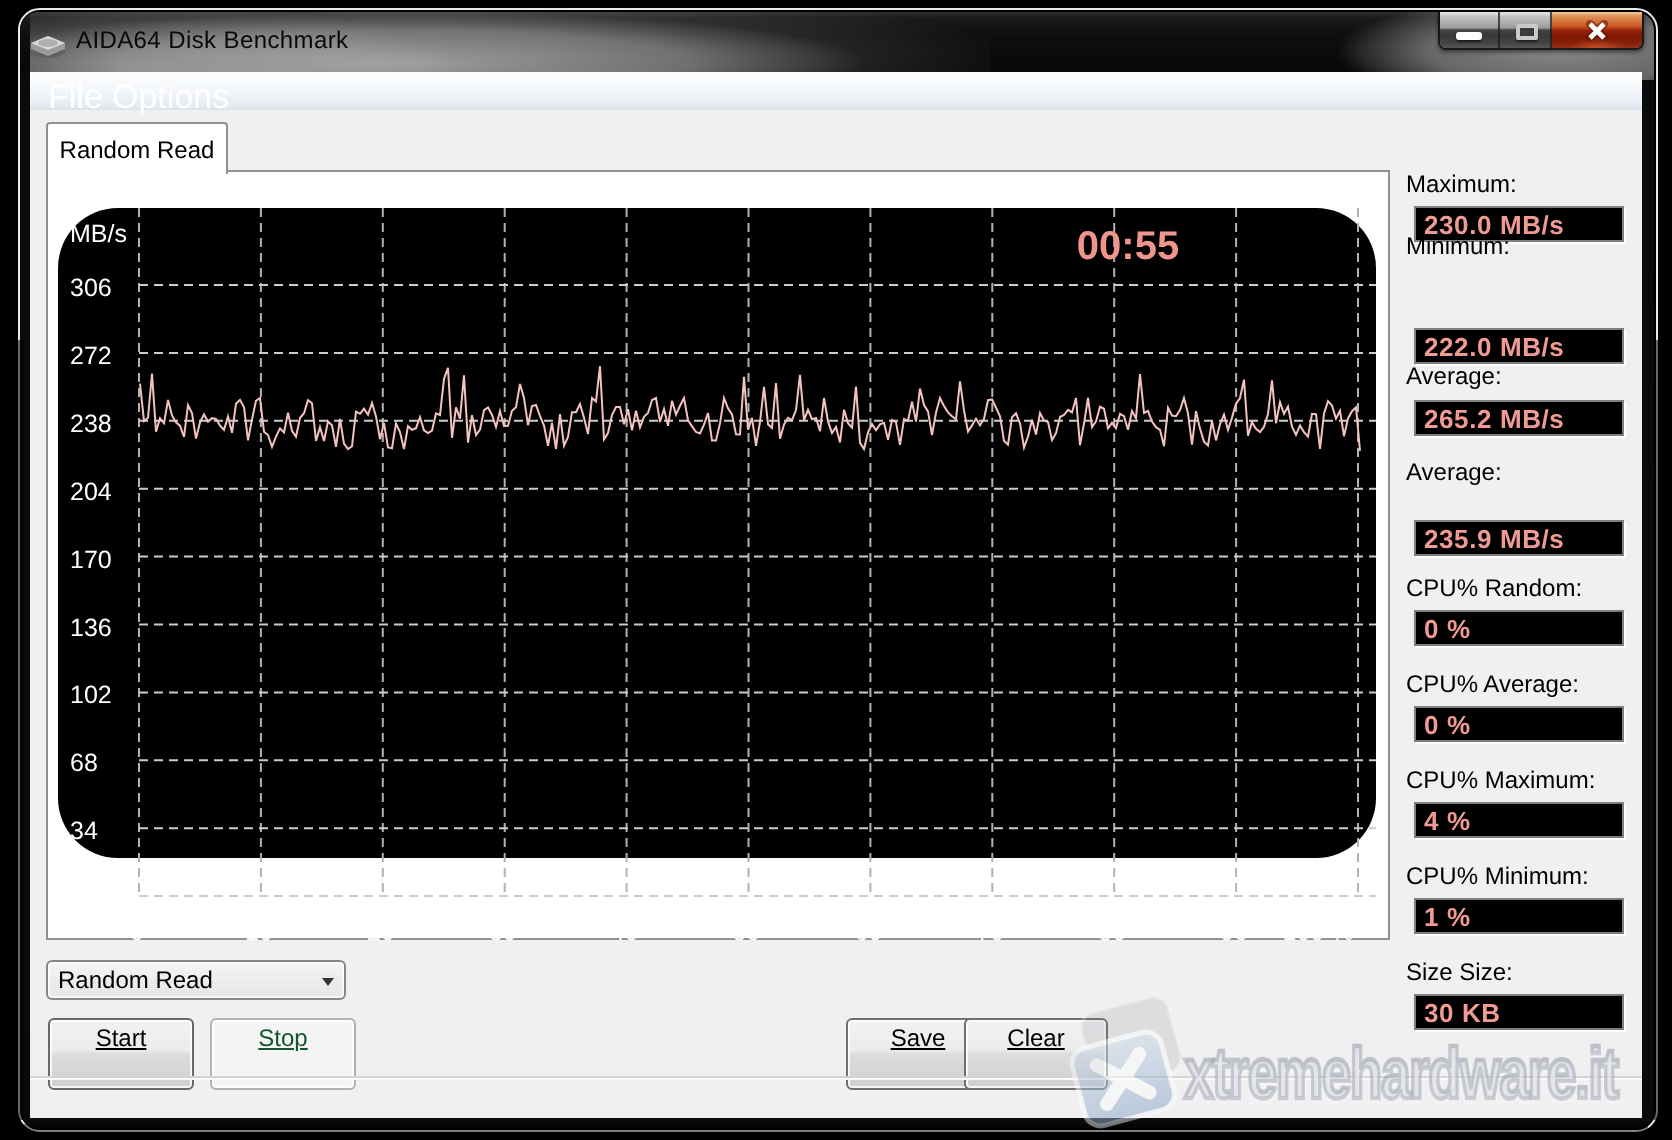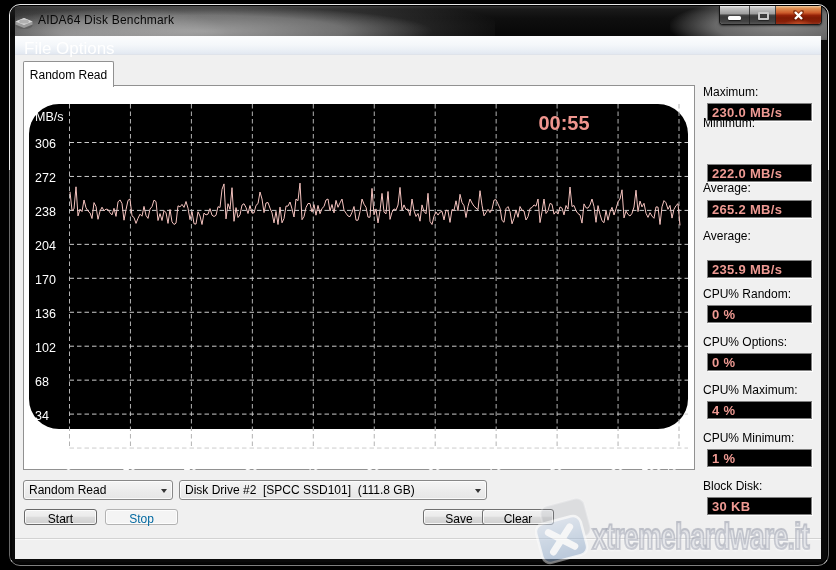--- a/index.html
+++ b/index.html
@@ -48,25 +48,25 @@
 .rlab { position:absolute; left:703px; height:16px; line-height:16px; font-size:12px; color:#000; }
 .rbox { position:absolute; left:707px; width:105px; height:18px; background:#000;
   border:1px solid #7f7f7f; box-shadow:1px 1px 0 rgba(255,255,255,.9); }
 .rbox span { position:absolute; left:4px; top:1px; font-size:13px; font-weight:bold; color:#ef9a93; letter-spacing:.3px; }
 
 .combo { position:absolute; top:480px; height:20px; background:linear-gradient(180deg,#f5f5f5 0,#ececec 55%,#e6e6e6 100%); border:1px solid #888; border-radius:3px;
   font-size:12px; color:#000; line-height:18px; padding-left:5px; box-shadow:inset 0 0 0 1px rgba(255,255,255,.75); }
 .combo:after { content:""; position:absolute; right:5px; top:7.5px; width:0; height:0;
   border-left:3.5px solid transparent; border-right:3.5px solid transparent; border-top:4.5px solid #333; }
 
-.btn { position:absolute; top:509px; height:16px; border:1px solid #707070; border-radius:3px;
+.btn { position:absolute; top:509px; height:36px; border:1px solid #707070; border-radius:3px;
   background:linear-gradient(180deg,#f2f2f2 0,#ebebeb 45%,#dddddd 50%,#cfcfcf 100%);
   box-shadow:inset 0 0 0 1px rgba(255,255,255,.8);
-  font-size:12px; color:#000; text-align:center; line-height:18px; }
-#bstop { border-color:#b2b2b2; color:#0369a1; background:#f4f4f4; }
+  font-size:12px; color:#000; text-align:center; line-height:18px;text-decoration:underline; }
+#bstop { border-color:#b2b2b2; color:#14532d; background:#f4f4f4; }
 #divider { position:absolute; left:15px; top:538px; width:806px; height:1px; background:#d2d2d2; box-shadow:0 1px 0 #fafafa; }
 
 #wm { position:absolute; left:0; top:0; width:836px; height:570px; pointer-events:none; }
 #wmtext { position:absolute; left:592px; top:516px; font-size:36px; font-weight:bold; letter-spacing:-1px;
   transform:scaleX(.74); transform-origin:left top; color:rgba(205,209,218,.30);
   -webkit-text-stroke:2.2px rgba(150,156,170,.45);
   text-shadow:0 2px 3px rgba(255,255,255,.65), 0 -1px 1px rgba(120,125,140,.18); }
 </style></head><body>
 <div id="win">
   <div id="outline"></div>
@@ -168,38 +168,37 @@
       <span>265.2 MB/s</span>
     </div>
     <div class="rlab" style="top:228px">Average:</div>
     <div class="rbox" style="top:260px">
       <span>235.9 MB/s</span>
     </div>
     <div class="rlab" style="top:286px">CPU% Random:</div>
     <div class="rbox" style="top:305px">
       <span>0 %</span>
     </div>
-    <div class="rlab" style="top:334px">CPU% Options:</div>
+    <div class="rlab" style="top:334px">CPU% Average:</div>
     <div class="rbox" style="top:353px">
       <span>0 %</span>
     </div>
     <div class="rlab" style="top:382px">CPU% Maximum:</div>
     <div class="rbox" style="top:401px">
       <span>4 %</span>
     </div>
     <div class="rlab" style="top:430px">CPU% Minimum:</div>
     <div class="rbox" style="top:449px">
       <span>1 %</span>
     </div>
-    <div class="rlab" style="top:478px">Block Disk:</div>
+    <div class="rlab" style="top:478px">Size Size:</div>
     <div class="rbox" style="top:497px">
       <span>30 KB</span>
     </div>
   <div class="combo" style="left:23px;width:150px">Random Read</div>
-  <div class="combo" style="left:179px;width:308px">Disk Drive #2&nbsp; [SPCC SSD101]&nbsp; (111.8 GB)</div>
   <div class="btn" style="left:24px;width:73px;border-color:#696969">Start</div>
   <div class="btn" id="bstop" style="left:105px;width:73px">Stop</div>
   <div class="btn" style="left:423px;width:72px">Save</div>
   <div class="btn" style="left:482px;width:72px">Clear</div>
   <div id="divider"></div>
   <div id="wm">
     <svg width="96" height="74" viewBox="0 0 96 74" style="position:absolute;left:515px;top:497px;opacity:.52">
       <g transform="rotate(-15 48 40)">
         <rect x="32" y="6" width="45" height="39" rx="8" fill="rgba(122,128,140,.32)" stroke="rgba(245,246,248,.4)" stroke-width="2"></rect>
         <rect x="23" y="22" width="46" height="40" rx="8" fill="url(#lgrad)" stroke="rgba(255,255,255,.85)" stroke-width="2.5"></rect>

